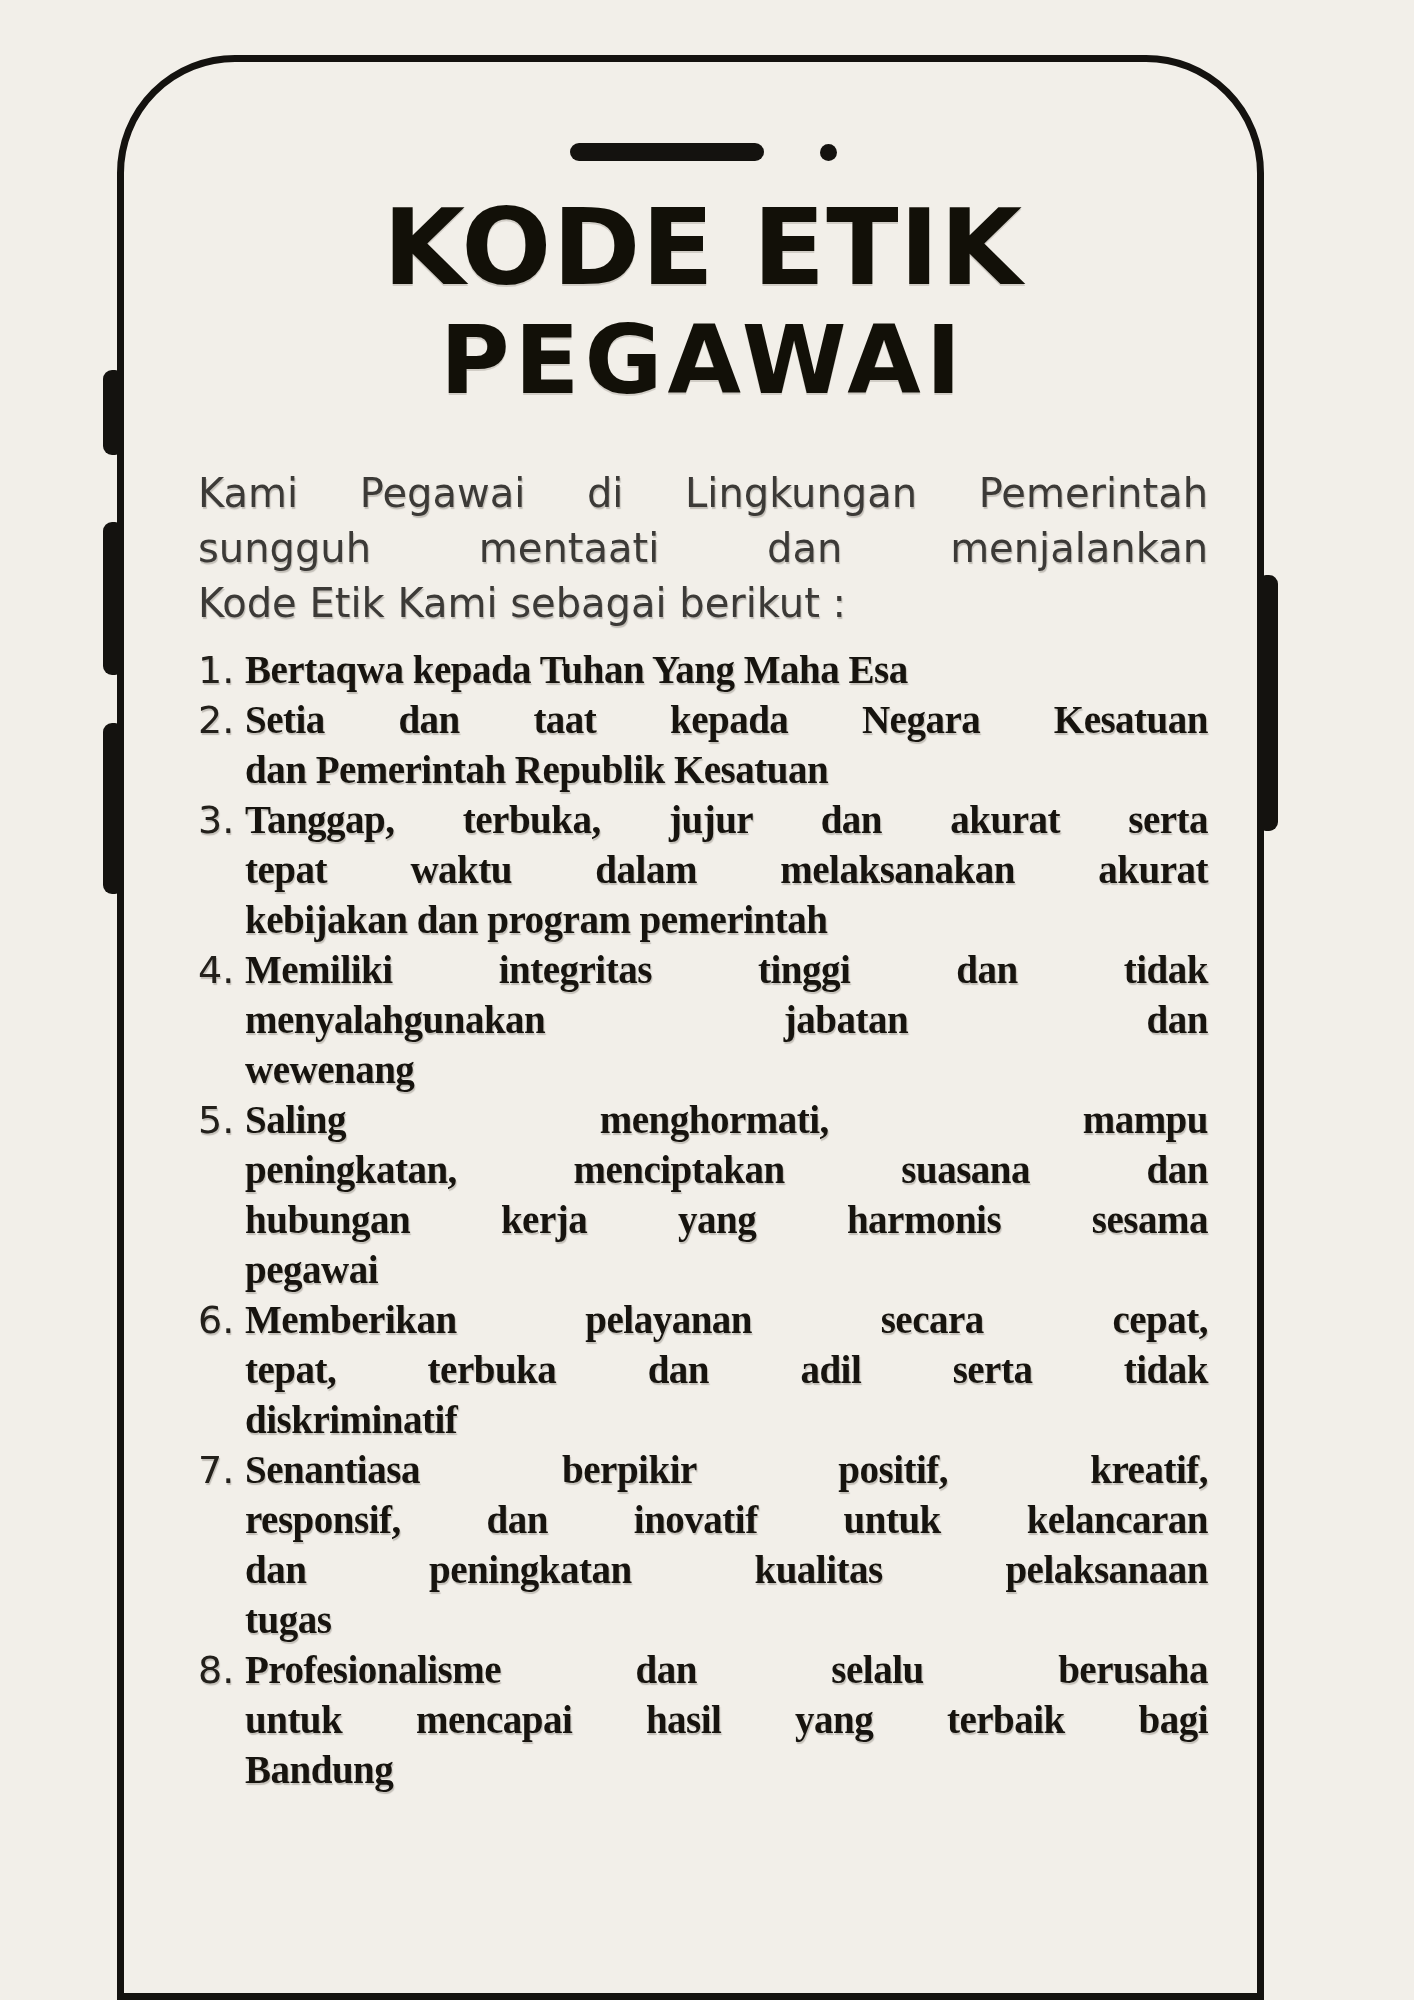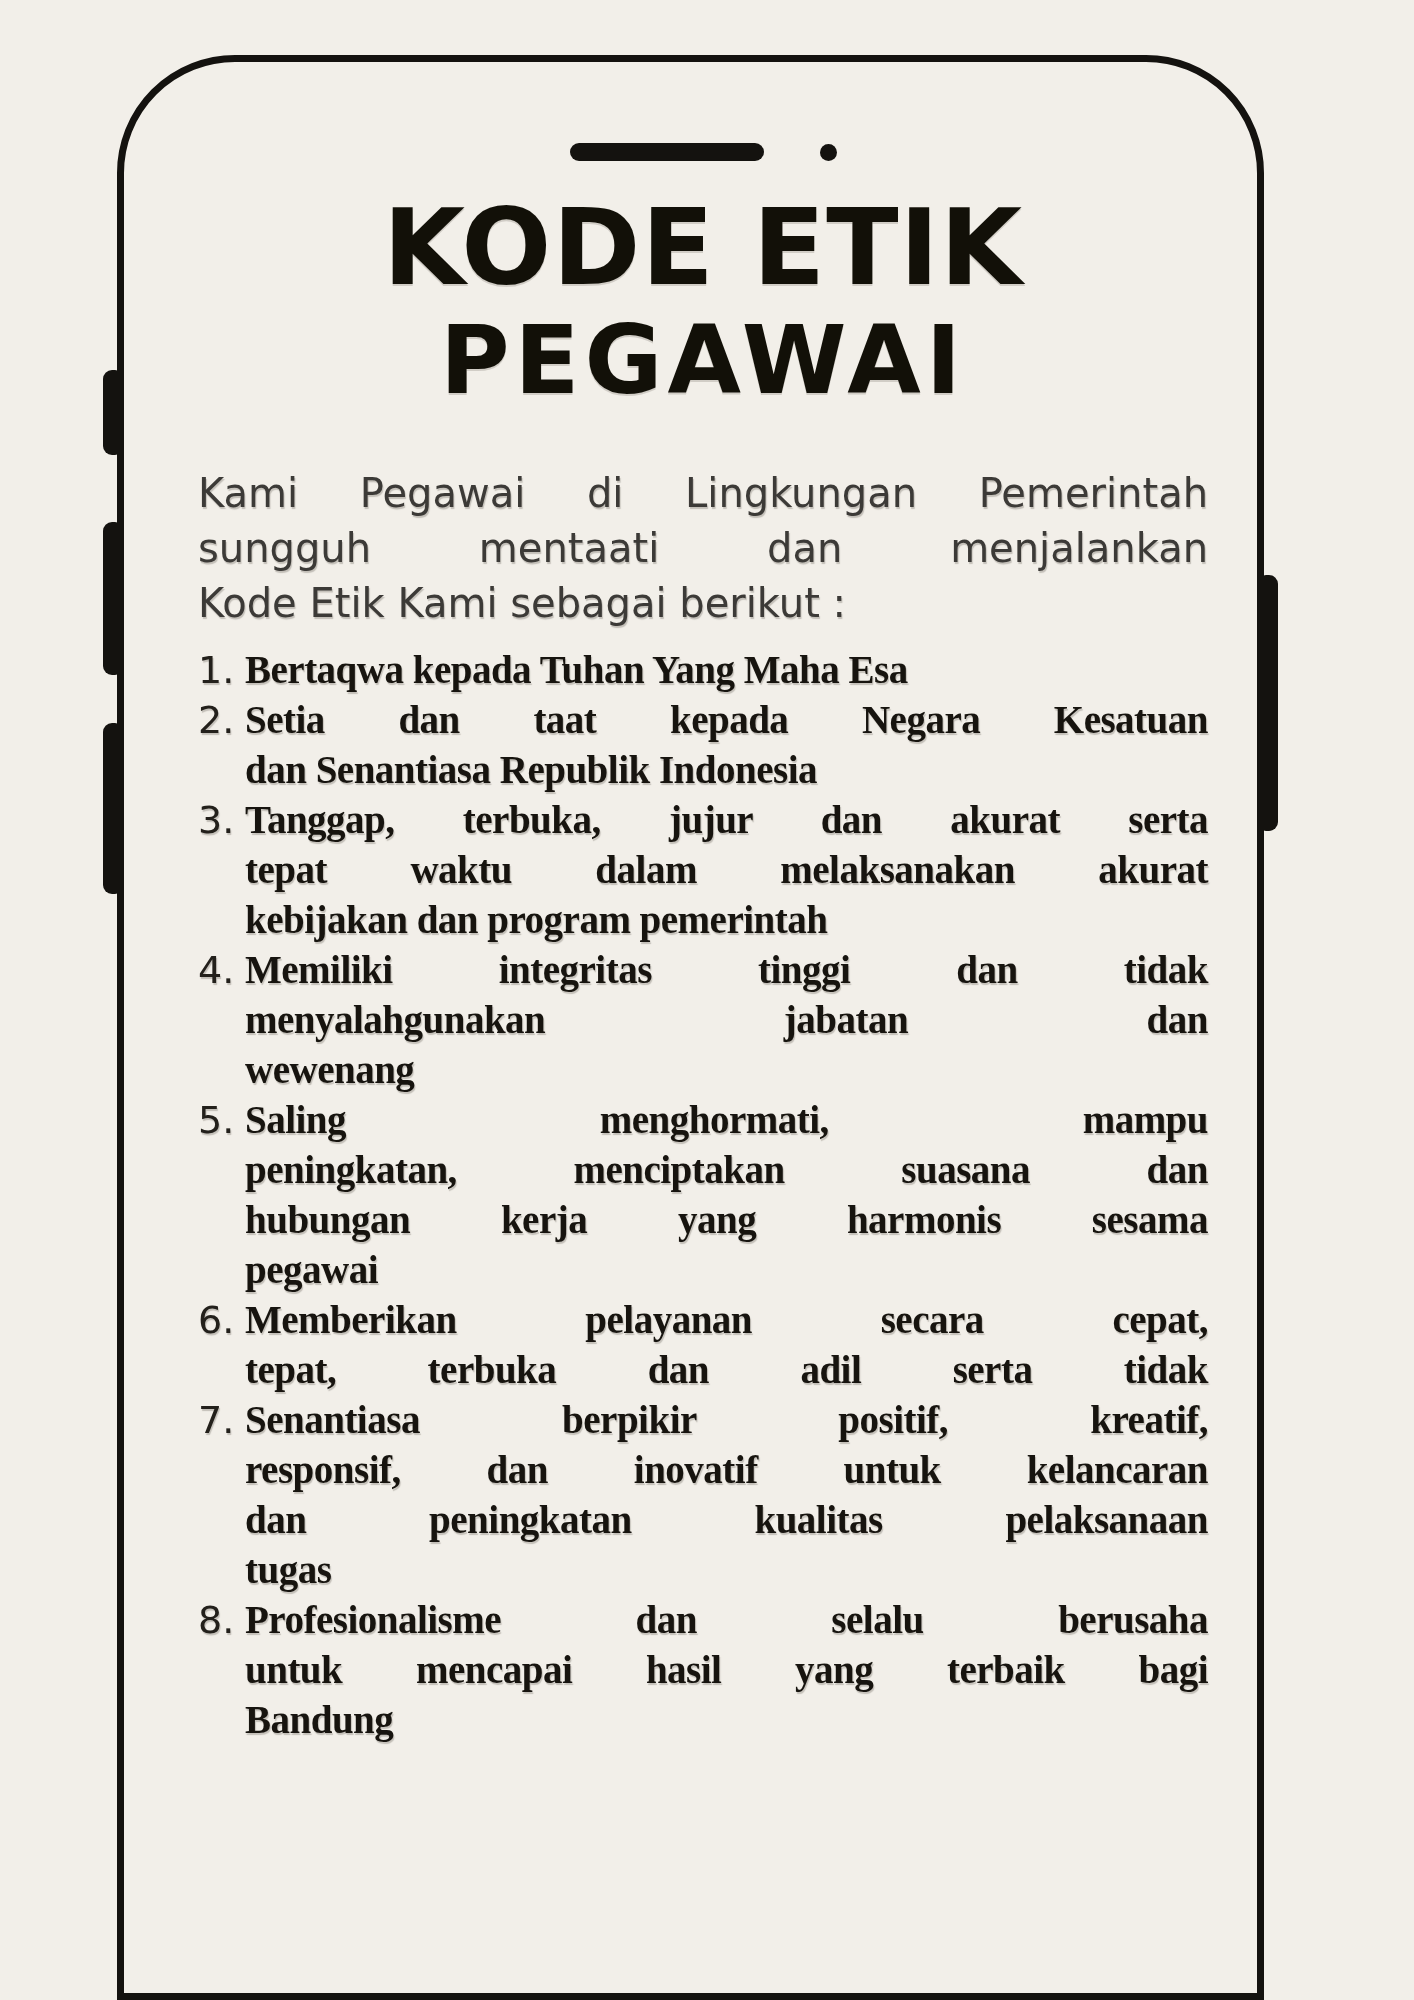--- a/index.html
+++ b/index.html
@@ -141,21 +141,21 @@
       <div class="item">
         <div class="num">1.</div>
         <div class="ibody">
           <div class="line last">Bertaqwa kepada Tuhan Yang Maha Esa</div>
         </div>
       </div>
       <div class="item">
         <div class="num">2.</div>
         <div class="ibody">
           <div class="line">Setia dan taat kepada Negara Kesatuan</div>
-          <div class="line last">dan Senantiasa Republik Indonesia</div>
+          <div class="line last">dan Pemerintah Republik Kesatuan</div>
         </div>
       </div>
       <div class="item">
         <div class="num">3.</div>
         <div class="ibody">
           <div class="line">Tanggap, terbuka, jujur dan akurat serta</div>
           <div class="line">tepat waktu dalam melaksanakan akurat</div>
           <div class="line last">kebijakan dan program pemerintah</div>
         </div>
       </div>
@@ -174,20 +174,21 @@
           <div class="line">peningkatan, menciptakan suasana dan</div>
           <div class="line">hubungan kerja yang harmonis sesama</div>
           <div class="line last">pegawai</div>
         </div>
       </div>
       <div class="item">
         <div class="num">6.</div>
         <div class="ibody">
           <div class="line">Memberikan pelayanan secara cepat,</div>
           <div class="line">tepat, terbuka dan adil serta tidak</div>
+          <div class="line last">diskriminatif</div>
         </div>
       </div>
       <div class="item">
         <div class="num">7.</div>
         <div class="ibody">
           <div class="line">Senantiasa berpikir positif, kreatif,</div>
           <div class="line">responsif, dan inovatif untuk kelancaran</div>
           <div class="line">dan peningkatan kualitas pelaksanaan</div>
           <div class="line last">tugas</div>
         </div>

